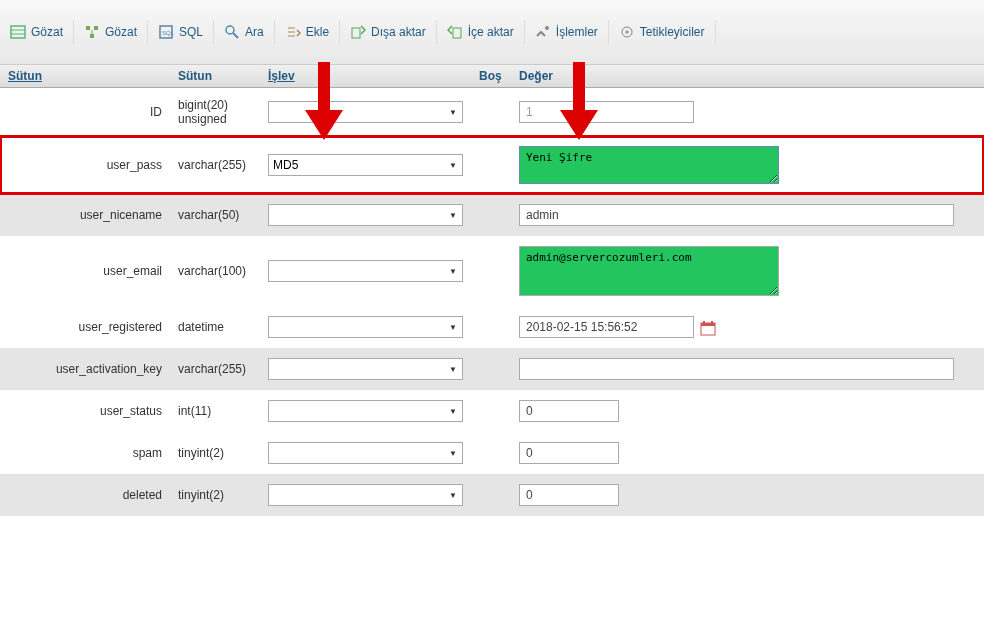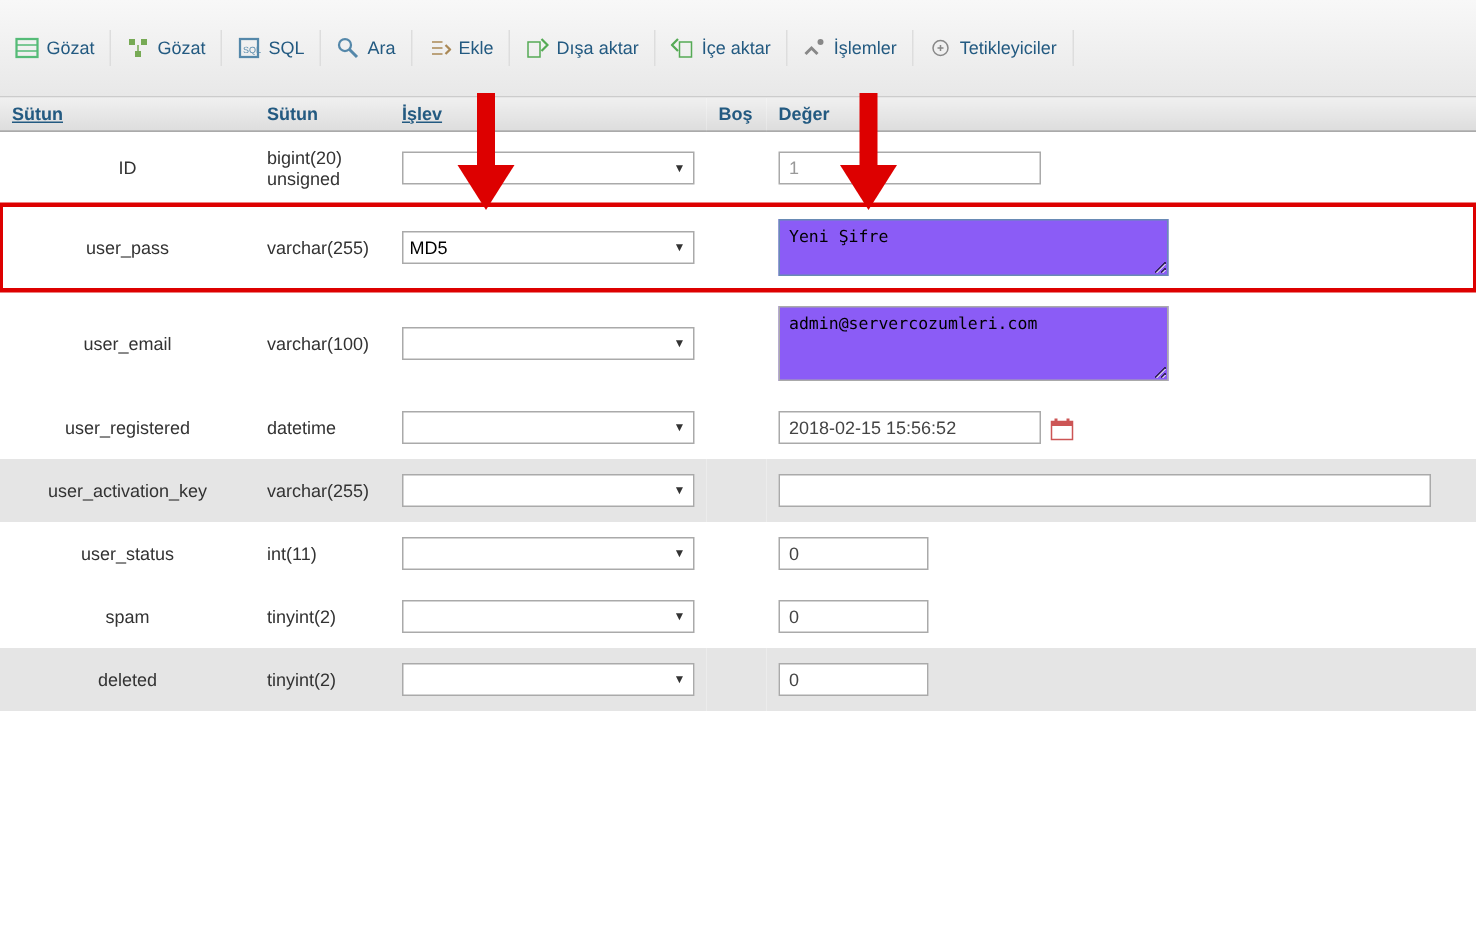--- a/index.html
+++ b/index.html
@@ -12,37 +12,37 @@
   .data-table { width: 100%; border-collapse: collapse; }
   .header-row th { background: linear-gradient(to bottom, #f0f0f0, #ddd); color: #235a81; font-weight: bold; text-align: left; padding: 4px 8px; border-bottom: 1px solid #aaa; font-size: 12px; }
   .header-row th.islev { text-decoration: underline; }
   .header-row th.sutun { text-decoration: underline; }
 
   .data-row td { padding: 10px 8px; vertical-align: middle; }
   .data-row.odd { background: #fff; }
   .data-row.even { background: #e5e5e5; }
   .data-row.highlighted { outline: 3px solid #d00; outline-offset: -2px; }
 
-  .col-name { width: 170px; text-align: center; }
+  .col-name { width: 170px; text-align: right; }
   .col-type { width: 90px; text-align: left; }
   .col-func { width: 200px; text-align: left; position: relative; }
   .col-null { width: 40px; }
   .col-value { text-align: left; padding-right: 12px; }
 
   .func-select { width: 195px; height: 22px; border: 1px solid #aaa; background: #fff; padding: 0 4px; font-size: 12px; appearance: none; -webkit-appearance: none; position: relative; }
   .select-wrap { position: relative; display: inline-block; width: 195px; }
   .select-wrap::after { content: "▼"; position: absolute; right: 6px; top: 50%; transform: translateY(-50%); font-size: 8px; pointer-events: none; color: #333; }
 
   .value-input { height: 22px; border: 1px solid #aaa; padding: 2px 6px; font-size: 12px; background: #fff; color: #444; }
   .value-input.small { width: 100px; }
   .value-input.med { width: 175px; }
   .value-input.full { width: 435px; }
   .value-input.disabled { color: #999; }
 
-  .value-textarea { border: 1px solid #698bb5; padding: 4px 6px; font-family: monospace; font-size: 11px; background: #8b5cf6; resize: both; vertical-align: top; }
+  .value-textarea { border: 1px solid #698bb5; padding: 4px 6px; font-family: monospace; font-size: 11px; background: #22c55e; resize: both; vertical-align: top; }
   .value-textarea.big { width: 260px; height: 50px; border-color: #aaa; }
   .value-textarea.pwd { width: 260px; height: 38px; }
 
   .cal-icon { width: 16px; height: 16px; display: inline-flex; vertical-align: middle; margin-left: 6px; }
 
   .annotation-arrow { position: absolute; pointer-events: none; z-index: 10; }
   .container { position: relative; }
 </style>
 </head>
 <body>
@@ -156,20 +156,27 @@
           <td class="col-func"><span class="select-wrap"><select class="func-select"><option></option></select></span></td>
           <td class="col-null"></td>
           <td class="col-value"><input type="text" class="value-input med disabled" value="1" style=""></td>
         </tr>
         <tr class="data-row odd highlighted">
           <td class="col-name">user_pass</td>
           <td class="col-type">varchar(255)</td>
           <td class="col-func"><span class="select-wrap"><select class="func-select"><option>MD5</option></select></span></td>
           <td class="col-null"></td>
           <td class="col-value"><textarea class="value-textarea pwd" style="">Yeni Şifre</textarea></td>
+        </tr>
+        <tr class="data-row even">
+          <td class="col-name">user_nicename</td>
+          <td class="col-type">varchar(50)</td>
+          <td class="col-func"><span class="select-wrap"><select class="func-select"><option></option></select></span></td>
+          <td class="col-null"></td>
+          <td class="col-value"><input type="text" class="value-input full" value="admin" style=""></td>
         </tr>
         <tr class="data-row odd">
           <td class="col-name">user_email</td>
           <td class="col-type">varchar(100)</td>
           <td class="col-func"><span class="select-wrap"><select class="func-select"><option></option></select></span></td>
           <td class="col-null"></td>
           <td class="col-value"><textarea class="value-textarea big" style="">admin@servercozumleri.com</textarea></td>
         </tr>
         <tr class="data-row odd">
           <td class="col-name">user_registered</td>

